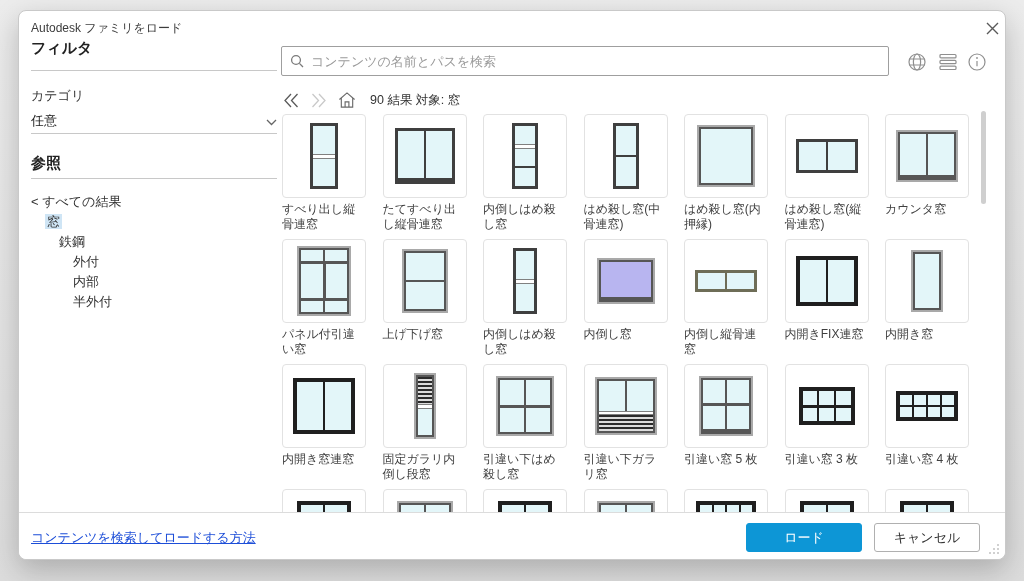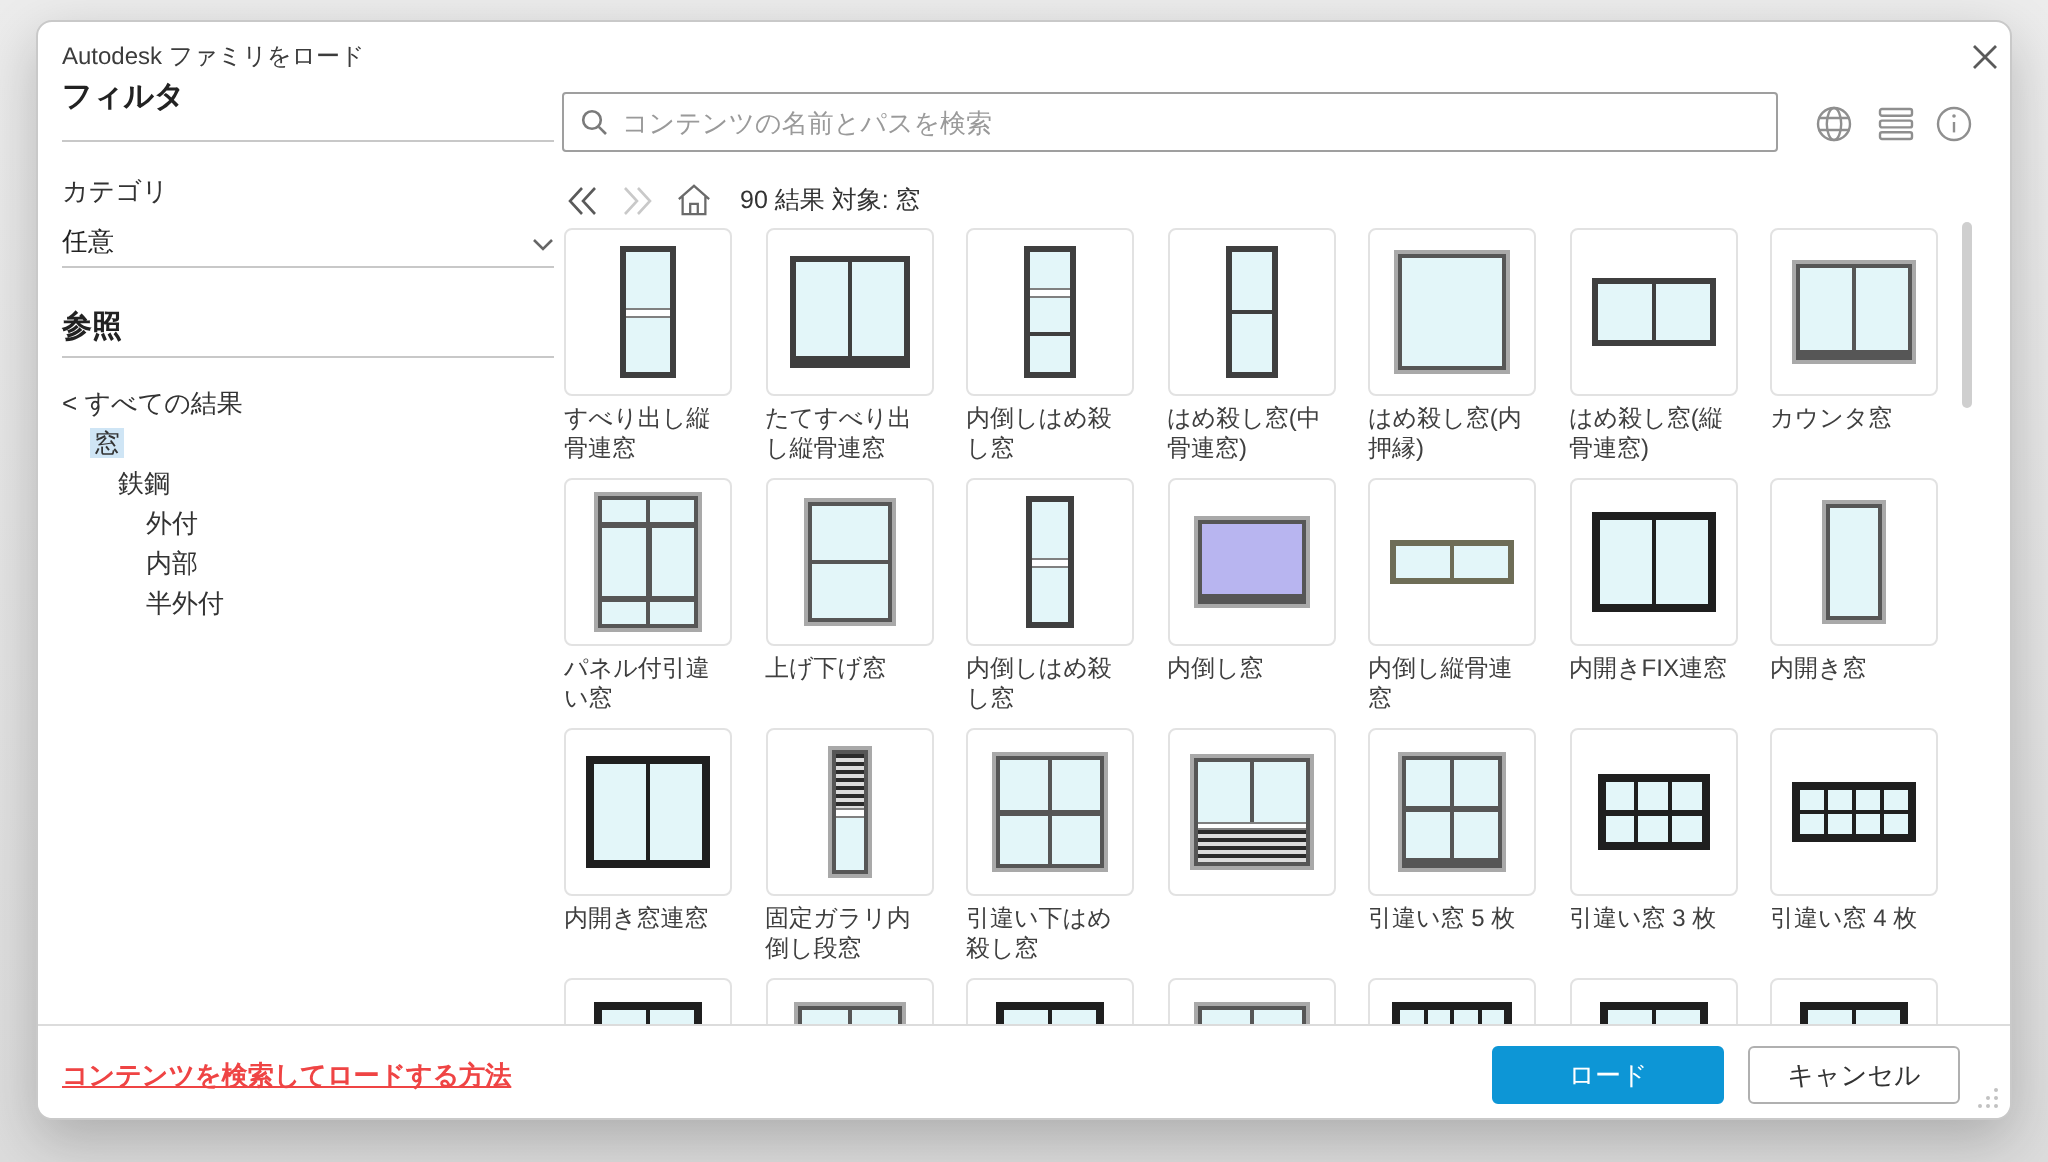--- a/index.html
+++ b/index.html
@@ -53,22 +53,22 @@
     border-radius:4px; display:flex; align-items:center; justify-content:center; }
   .thumb-label { margin-top:4px; font-size:12px; line-height:15px; color:#3f3f3f;
     word-break:break-all; }
 
   .vscroll { position:absolute; left:962px; top:100px; width:5px; height:93px;
     background:#cfcfcf; border-radius:3px; cursor:pointer; }
 
   
   .footer { position:absolute; left:0; bottom:0; width:100%; height:47px;
     border-top:1px solid #dcdcdc; border-radius:0 0 8px 8px; background:#fff; }
-  .help-link { position:absolute; left:12px; top:16px; font-size:13px; color:#ef4444;
-    text-decoration:underline; cursor:pointer;font-weight:bold; }
+  .help-link { position:absolute; left:12px; top:16px; font-size:13px; color:#1d4ed8;
+    text-decoration:underline; cursor:pointer; }
   .btn { position:absolute; top:10px; height:29px; font-size:13px; border-radius:3px;
     display:flex; align-items:center; justify-content:center; cursor:pointer;
     font-family:Liberation Serif, serif; }
   .btn-load { left:727px; width:116px; background:#0d96d6; color:#fff; border:1px solid #0d96d6; }
   .btn-cancel { left:855px; width:106px; background:#fff; color:#333; border:1px solid #b0b0b0; }
   .grip { position:absolute; right:6px; bottom:5px; width:10px; height:10px; opacity:.6; }
 </style>
 </head>
 <body>
 
@@ -373,20 +373,21 @@
                 <div style="flex: 1 1 0px; display: flex; flex-direction: row; min-height: 0px;">
                   <div style="flex: 1 1 0px; min-width: 0px; min-height: 0px; background: rgb(227, 246, 249);"></div>
                   <div style="flex: 0 0 2px; background: rgb(86, 86, 86);"></div>
                   <div style="flex: 1 1 0px; min-width: 0px; min-height: 0px; background: rgb(227, 246, 249);"></div>
                 </div>
                 <div style="flex: 0 0 4px; background: rgb(255, 255, 255); border-top: 1px solid rgb(128, 128, 128); border-bottom: 1px solid rgb(128, 128, 128);"></div>
                 <div style="flex: 0 0 16px; background: repeating-linear-gradient(rgb(43, 43, 43) 0px, rgb(43, 43, 43) 2px, rgb(220, 220, 220) 2px, rgb(220, 220, 220) 4px);"></div>
               </div>
             </div>
           </div>
+          <div class="thumb-label">引違い下ガラリ窓</div>
         </div>
         <div class="grid-item">
           <div class="thumb-box">
             <div style="box-sizing: border-box; border: 2px solid rgb(169, 169, 169); width: 54px; height: 60px;">
               <div style="display: flex; flex-direction: column; width: 100%; height: 100%; background: rgb(86, 86, 86); border-width: 2px 2px 5px; border-style: solid; border-color: rgb(86, 86, 86); border-image: initial;">
                 <div style="flex: 1 1 0px; display: flex; flex-direction: row; min-height: 0px;">
                   <div style="flex: 1 1 0px; min-width: 0px; min-height: 0px; background: rgb(227, 246, 249);"></div>
                   <div style="flex: 0 0 2px; background: rgb(86, 86, 86);"></div>
                   <div style="flex: 1 1 0px; min-width: 0px; min-height: 0px; background: rgb(227, 246, 249);"></div>
                 </div>

